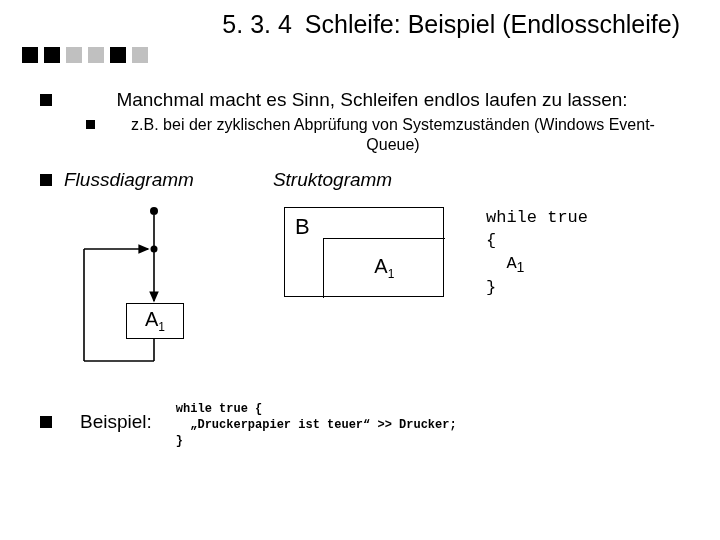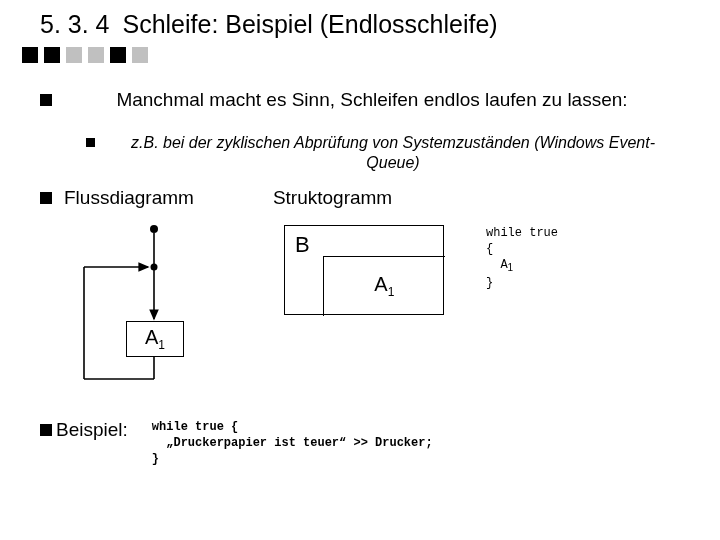--- a/index.html
+++ b/index.html
@@ -10,20 +10,21 @@
     font-family: Arial, Helvetica, sans-serif;
     color: #000;
     position: relative;
     overflow: hidden;
   }
   .slide { padding: 10px 40px 0 40px; }
   .heading {
     font-size: 25px;
     font-weight: normal;
     margin-bottom: 8px;
+    text-align: right;
   }
   .heading .num { margin-right: 6px; }
   .deco-row {
     display: flex;
     gap: 6px;
     margin-bottom: 26px;
     margin-left: -18px;
   }
   .sq { width: 16px; height: 16px; }
   .sq.dark { background: #000; }
@@ -35,21 +36,21 @@
     font-size: 19px;
     margin-bottom: 8px;
   }
   .li-l1::before {
     content: "";
     position: absolute;
     left: 0; top: 5px;
     width: 12px; height: 12px;
     background: #000;
   }
-  ul.sub { list-style: none; margin-top: 22px; margin-left: 22px; font-style: italic; }
+  ul.sub { list-style: none; margin-top: 4px; margin-left: 22px; }
   .li-l2 {
     position: relative;
     padding-left: 20px;
     font-size: 16px;
     margin-bottom: 4px;
     line-height: 1.25;
   }
   .li-l2::before {
     content: "";
     position: absolute;
@@ -93,34 +94,35 @@
     display: flex;
     align-items: center;
     justify-content: center;
   }
   .strukt-inner span { font-size: 20px; }
   .strukt-inner sub { font-size: 12px; }
   .pseudo-wrap {
     margin-left: 42px;
     margin-top: 6px;
     font-family: "Courier New", monospace;
-    font-size: 12px;
+    font-size: 17px;
     white-space: pre;
     line-height: 1.35;
   }
   .example-row {
     display: flex;
     align-items: flex-start;
     margin-top: 30px;
   }
   .example-label {
     position: relative;
-    padding-left: 16px;
+    padding-left: 40px;
     font-size: 19px;
     margin-right: 24px;
+    margin-top: 10px;
   }
   .example-label::before {
     content: "";
     position: absolute;
     left: 0; top: 5px;
     width: 12px; height: 12px;
     background: #000;
   }
   .example-code {
     font-family: "Courier New", monospace;
@@ -159,21 +161,21 @@
     <div class="sq grey"></div>
   </div>
 
   <ul class="top">
     <li class="li-l1">
       <span>Manchmal macht es Sinn, Schleifen endlos laufen zu lassen:</span>
       <ul class="sub">
         <li class="li-l2"><span>z.B. bei der zyklischen Abprüfung von Systemzuständen (Windows Event-Queue)</span></li>
       </ul>
     </li>
-    <li class="li-l1" style="margin-top:14px;">
+    <li class="li-l1" style="margin-top:14px;font-style:italic;">
       <div class="cols-row" style="margin-left:0;">
         <span>Flussdiagramm</span>
         <span style="margin-left:49px;">Struktogramm</span>
       </div>
     </li>
   </ul>
 
   <div class="diagram-area">
 
     <div class="svg-wrap">

